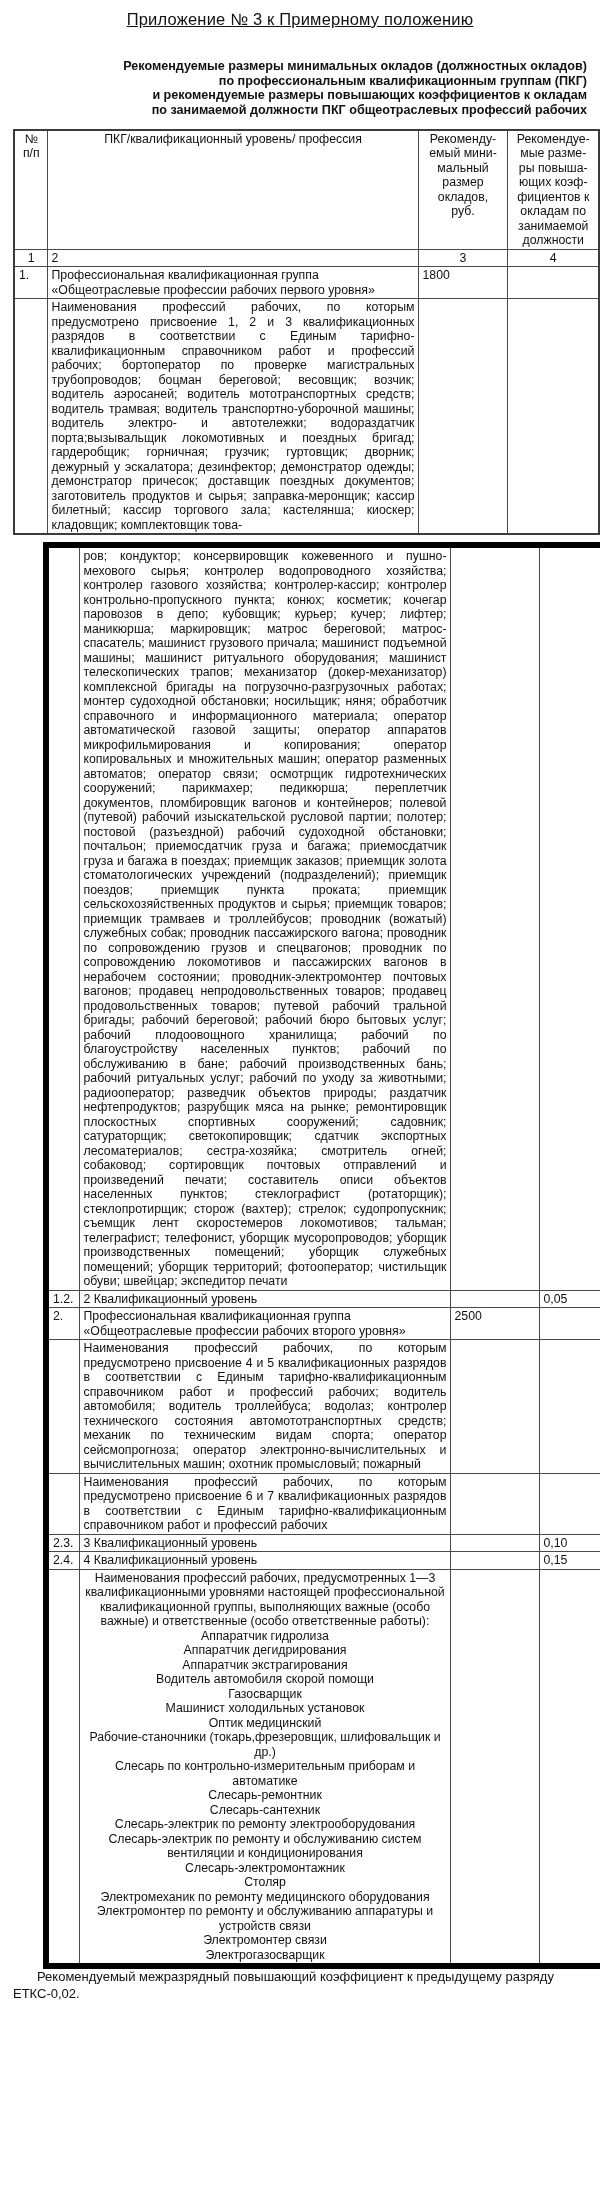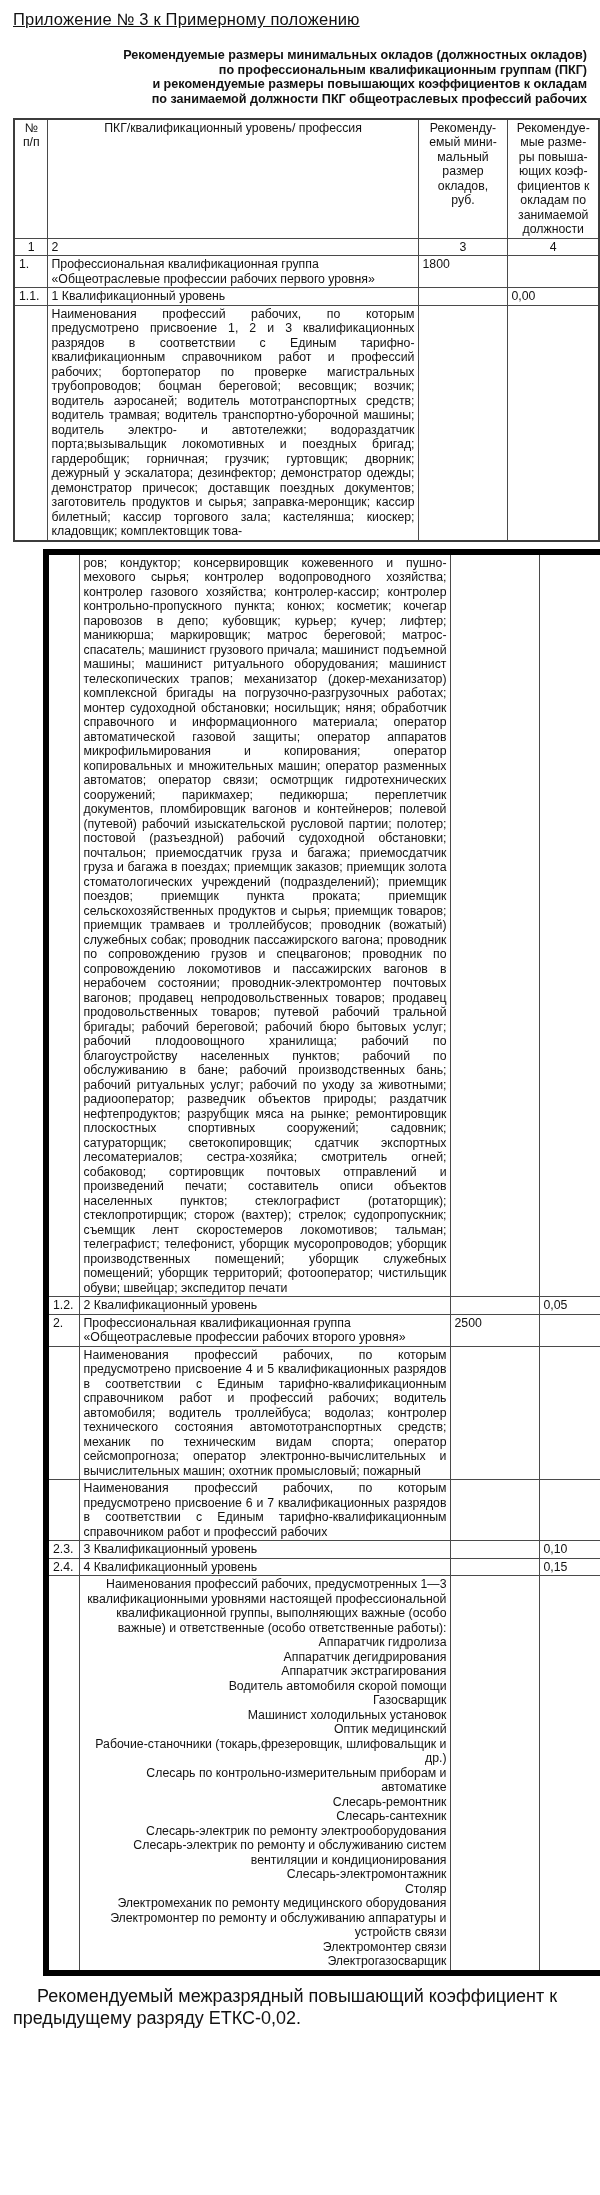--- a/index.html
+++ b/index.html
@@ -12,25 +12,25 @@
     height: 2195px;
     overflow: hidden;
     font-family: "Liberation Sans", "DejaVu Sans", sans-serif;
     color: #111;
     -webkit-font-smoothing: antialiased;
   }
   .doc {
     padding: 10px 13px 0 13px;
   }
   .doc-title {
-    text-align: left;
+    text-align: center;
     font-size: 16.5px;
     font-weight: 400;
     text-decoration: underline;
-    margin: 0 0 19px 0;
+    margin: 0 0 30px 0;
     letter-spacing: 0.2px;
   }
   .doc-subtitle {
     text-align: right;
     font-size: 12.6px;
     font-weight: 700;
     line-height: 1.17;
     margin: 0 0 11px 0;
     white-space: pre-line;
   }
@@ -60,25 +60,25 @@
     vertical-align: middle;
     white-space: pre-line;
     height: 116px;
     padding: 2px 2px;
   }
   td.numrow { text-align: center; height: 12px; padding-top: 0; padding-bottom: 0; }
   td.numrow.left { text-align: left; }
   td.c-num { text-align: left; padding-left: 3px; }
   td.c-sal, td.c-coef { text-align: left; }
   td.c-text.just { text-align: justify; }
-  td.c-text.prelist { white-space: pre-line; text-align: right; }
+  td.c-text.prelist { white-space: pre-line; text-align: center; }
   .doc-footer {
-    font-size: 18px;
+    font-size: 13px;
     line-height: 1.25;
-    margin-top: 9px;
+    margin-top: 0;
     text-indent: 24px;
   }
 </style>
 </head>
 <body>
 
 <div class="doc">
 
   <h1 class="doc-title">Приложение № 3 к Примерному положению</h1>
 
@@ -122,26 +122,20 @@
       </tr>
     </thead>
     <tbody>
         <tr>
           <td class="c-num">1.</td>
           <td class="c-text">Профессиональная квалификационная группа «Общеотраслевые профессии рабочих первого уровня»</td>
           <td class="c-sal">1800</td>
           <td class="c-coef"></td>
         </tr>
         <tr>
-          <td class="c-num">1.1.</td>
-          <td class="c-text">1 Квалификационный уровень</td>
-          <td class="c-sal"></td>
-          <td class="c-coef">0,00</td>
-        </tr>
-        <tr>
           <td class="c-num"></td>
           <td class="c-text just">Наименования профессий рабочих, по которым предусмотрено присвоение 1, 2 и 3 квалификационных разрядов в соответствии с Единым тарифно-квалификационным справочником работ и профессий рабочих; бортоператор по проверке магистральных трубопроводов; боцман береговой; весовщик; возчик; водитель аэросаней; водитель мототранспортных средств; водитель трамвая; водитель транспортно-уборочной машины; водитель электро- и автотележки; водораздатчик порта;вызывальщик локомотивных и поездных бригад; гардеробщик; горничная; грузчик; гуртовщик; дворник; дежурный у эскалатора; дезинфектор; демонстратор одежды; демонстратор причесок; доставщик поездных документов; заготовитель продуктов и сырья; заправка-меронщик; кассир билетный; кассир торгового зала; кастелянша; киоскер; кладовщик; комплектовщик това-</td>
           <td class="c-sal"></td>
           <td class="c-coef"></td>
         </tr>
       </tbody>
   </table>
 
   <table class="main chunk2">
     <colgroup>

